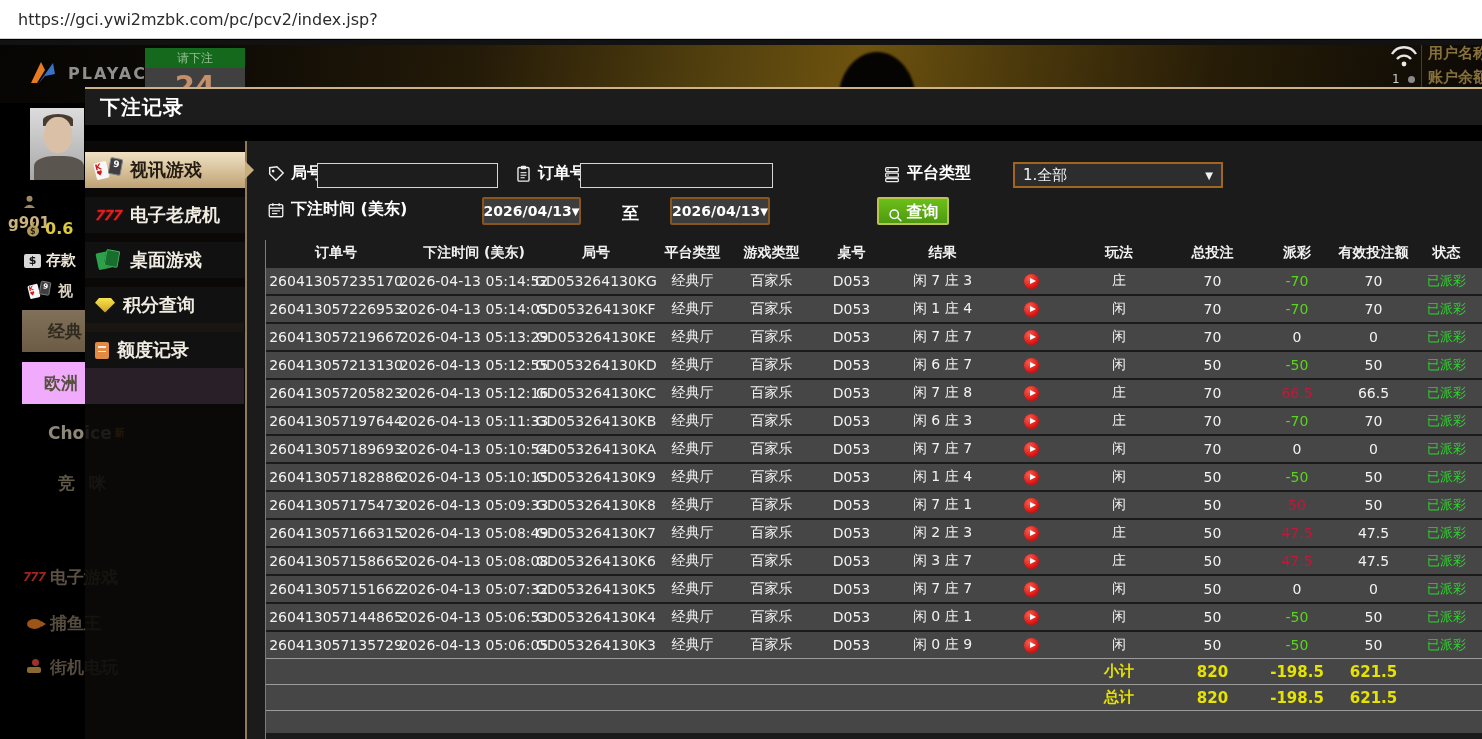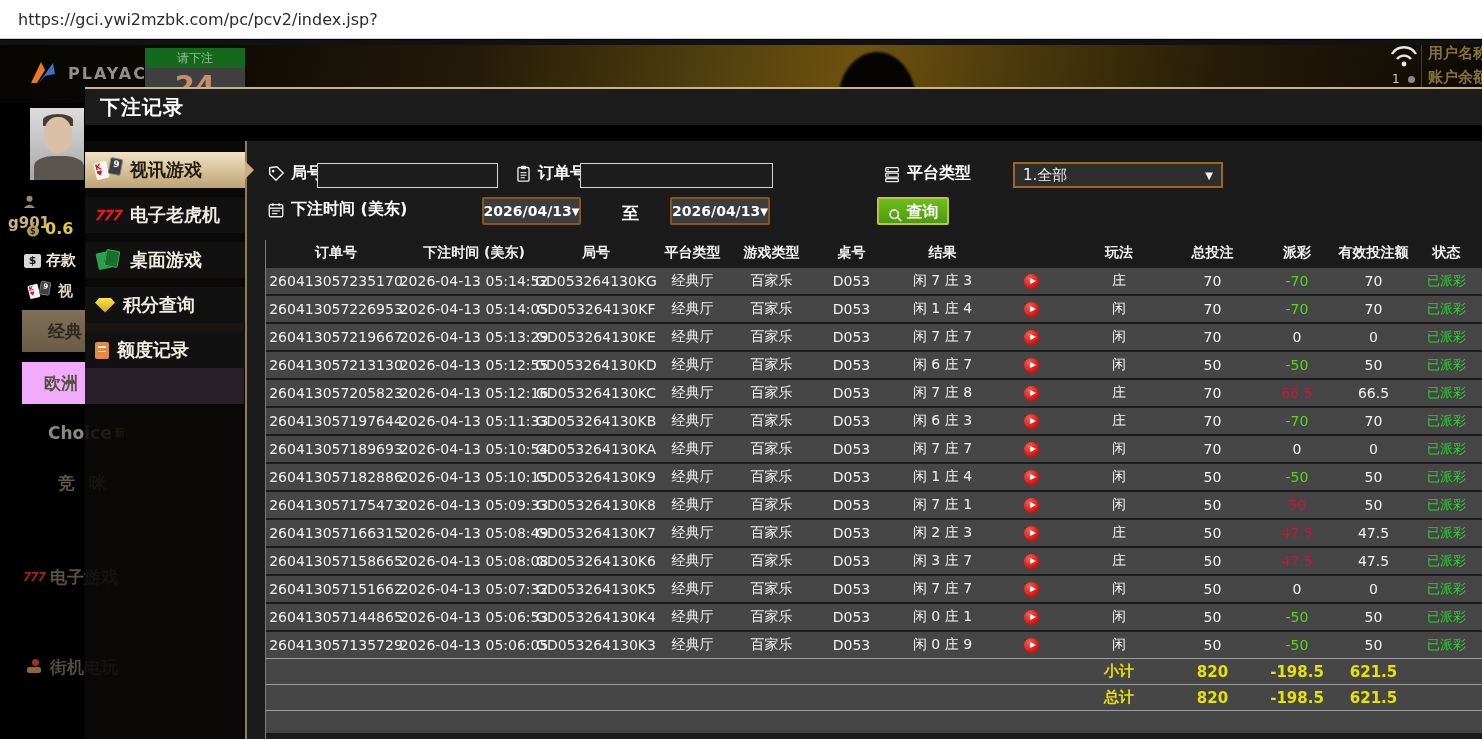--- a/index.html
+++ b/index.html
@@ -188,20 +188,24 @@
       <span>Choice</span>
       <sup>新</sup>
     </div>
   <div class="lmenu-item lm-jingmi">
       <span>竞咪</span>
     </div>
   <div class="lmenu-item lm-ele">
       <span class="lm-ico txt777">777</span>
       <span class="lbl2">电子游戏</span>
     </div>
+  <div class="lmenu-item lm-fish">
+      <span class="lm-ico"><span class="fishico"></span></span>
+      <span class="lbl2">捕鱼王</span>
+    </div>
   <div class="lmenu-item lm-arcade">
       <span class="lm-ico"><span class="joyico"></span></span>
       <span class="lbl2">街机电玩</span>
     </div>
 
   <svg style="position:absolute;left:1386px;top:42px;z-index:2;" width="36" height="26" viewBox="0 0 36 26">
     <path d="M6 12 A14 14 0 0 1 30 12" stroke="#e8e8e8" stroke-width="2.4" fill="none"></path>
     <path d="M11 17 A9 9 0 0 1 25 17" stroke="#e8e8e8" stroke-width="2.4" fill="none"></path>
     <circle cx="18" cy="22" r="2.4" fill="#e8e8e8"></circle>
   </svg>

